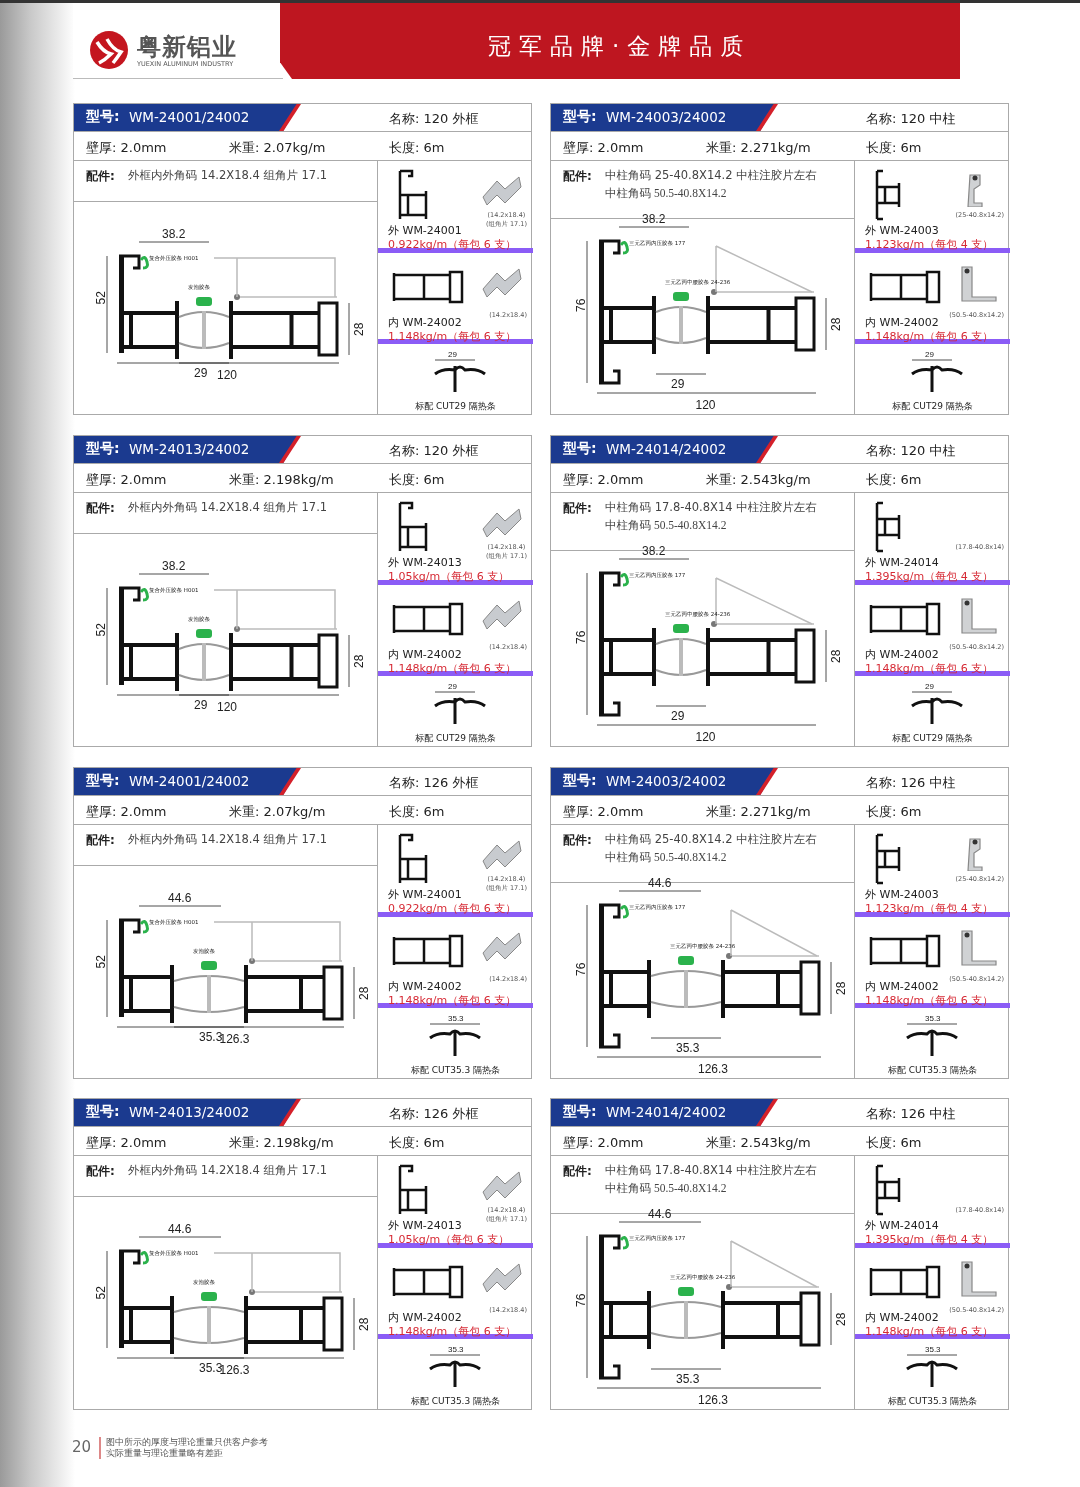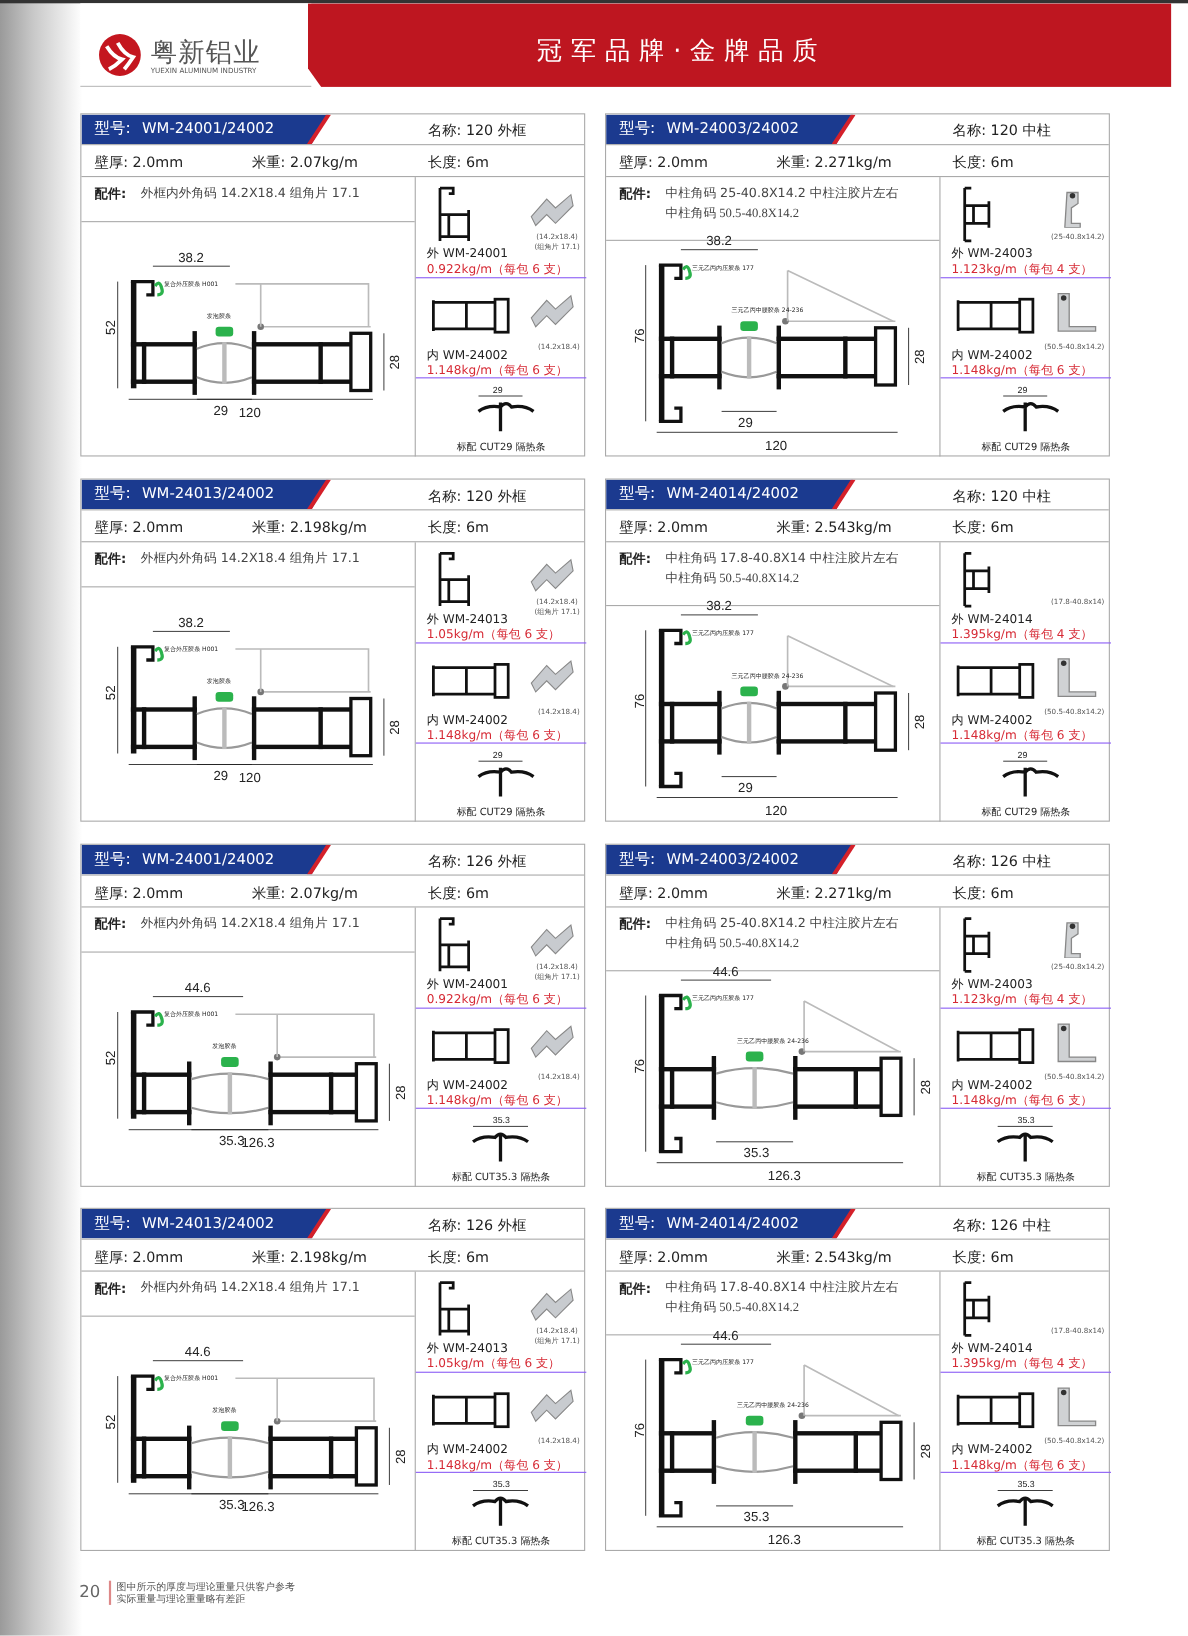--- a/index.html
+++ b/index.html
@@ -17,27 +17,27 @@
   .topbar { position: absolute; left: 0; top: 0; width: 1080px; height: 3px; background: #333; }
   .header-logo-area {
     position: absolute; left: 73px; top: 3px; width: 210px; height: 76px;
     background: #ffffff;
     border-bottom: 1px solid #bbb;
   }
   .logo-mark {
     position: absolute; left: 16px; top: 27px; width: 40px; height: 40px;
   }
   .logo-cn {
-    position: absolute; left: 64px; top: 28px; font-size: 24px; font-weight: normal; color: #555; letter-spacing: 1px;
+    position: absolute; left: 64px; top: 28px; font-size: 24px; font-weight: bold; color: #555; letter-spacing: 1px;
   }
   .logo-en {
     position: absolute; left: 64px; top: 57px; font-size: 6.5px; color: #555; letter-spacing: 0px;
   }
   .header-banner {
-    position: absolute; left: 280px; top: 3px; width: 785px; height: 76px;
+    position: absolute; left: 280px; top: 3px; width: 680px; height: 76px;
     background: #be1620;
     clip-path: polygon(0 0, 100% 0, 100% 100%, 12px 100%, 0 78%);
   }
   .slogan {
     position: absolute; left: 208px; top: 28px; color: #fff; font-size: 23px; letter-spacing: 8px;
   }
   .card {
     position: absolute; width: 459px; height: 312px;
     border: 1px solid #aaa; background: #fff;
   }
@@ -45,38 +45,38 @@
   .model-tab {
     position: absolute; left: 0; top: 0; height: 27px; width: 225px;
     background: #1b3a8f;
     clip-path: polygon(0 0, 100% 0, 93% 100%, 0 100%);
   }
   .model-tab-red {
     position: absolute; left: 205px; top: 0; height: 27px; width: 22px;
     background: #d4202a;
     clip-path: polygon(80% 0, 100% 0, 20% 100%, 0 100%);
   }
-  .model-label { position: absolute; left: 12px; top: 4px; color: #fff; font-size: 14px; font-weight: normal; }
+  .model-label { position: absolute; left: 12px; top: 4px; color: #fff; font-size: 14px; font-weight: bold; }
   .model-value { position: absolute; left: 55px; top: 5px; color: #fff; font-size: 13.5px; }
   .name-text { position: absolute; left: 315px; top: 6px; font-size: 13px; color: #222; }
   .row2 { position: absolute; left: 0; top: 28px; width: 100%; height: 29px; border-bottom: 1px solid #aaa; }
   .r2 { position: absolute; top: 7px; font-size: 13px; color: #222; }
   .accessory-area {
     position: absolute; left: 0; top: 57px; width: 303px; height: 255px;
   }
   .acc-line { position: absolute; left: 0; top: 0; width: 100%; border-bottom: 1px solid #aaa; }
   .acc-label { position: absolute; left: 12px; top: 7px; font-size: 12px; color: #222; font-weight: bold; }
   .acc-text1 { position: absolute; left: 54px; top: 7px; font-size: 11.5px; color: #444; white-space: nowrap; }
   .acc-text2 { position: absolute; left: 54px; top: 25px; font-size: 11.5px; color: #444; white-space: nowrap; font-family: Liberation Serif, serif; }
   .drawing { position: absolute; left: 0; width: 303px; }
   .side {
     position: absolute; left: 303px; top: 57px; width: 155px; height: 254px;
     border-left: 1px solid #aaa;
   }
-  .side-cell { position: absolute; left: 0; width: 155px; border-bottom: 1px solid #8b5cf6; }
+  .side-cell { position: absolute; left: 0; width: 155px; border-bottom: 5px solid #8b5cf6; }
   .side-cell.last { border-bottom: none; }
   .side-part { position: absolute; left: 10px; font-size: 11px; color: #222; white-space: nowrap; }
   .side-weight { position: absolute; left: 10px; font-size: 11px; color: #d62a35; white-space: nowrap; text-align: center; }
   .side-spec { position: absolute; right: 6px; font-size: 6.5px; color: #555; text-align: center; line-height: 9px; white-space: nowrap; }
   .cut-label { position: absolute; left: 0; width: 100%; text-align: center; font-size: 9px; color: #222; }
   .dim { font-family: "Liberation Sans", sans-serif; font-size: 12px; fill: #222; }
   .tiny { font-family: "DejaVu Sans", sans-serif; font-size: 5.5px; fill: #222; }
   .footer-num { position: absolute; left: 72px; top: 1438px; font-size: 15px; color: #666; }
   .footer-bar { position: absolute; left: 99px; top: 1437px; width: 2px; height: 22px; background: #d88; }
   .footer-note1 { position: absolute; left: 106px; top: 1436px; font-size: 9px; color: #555; }

